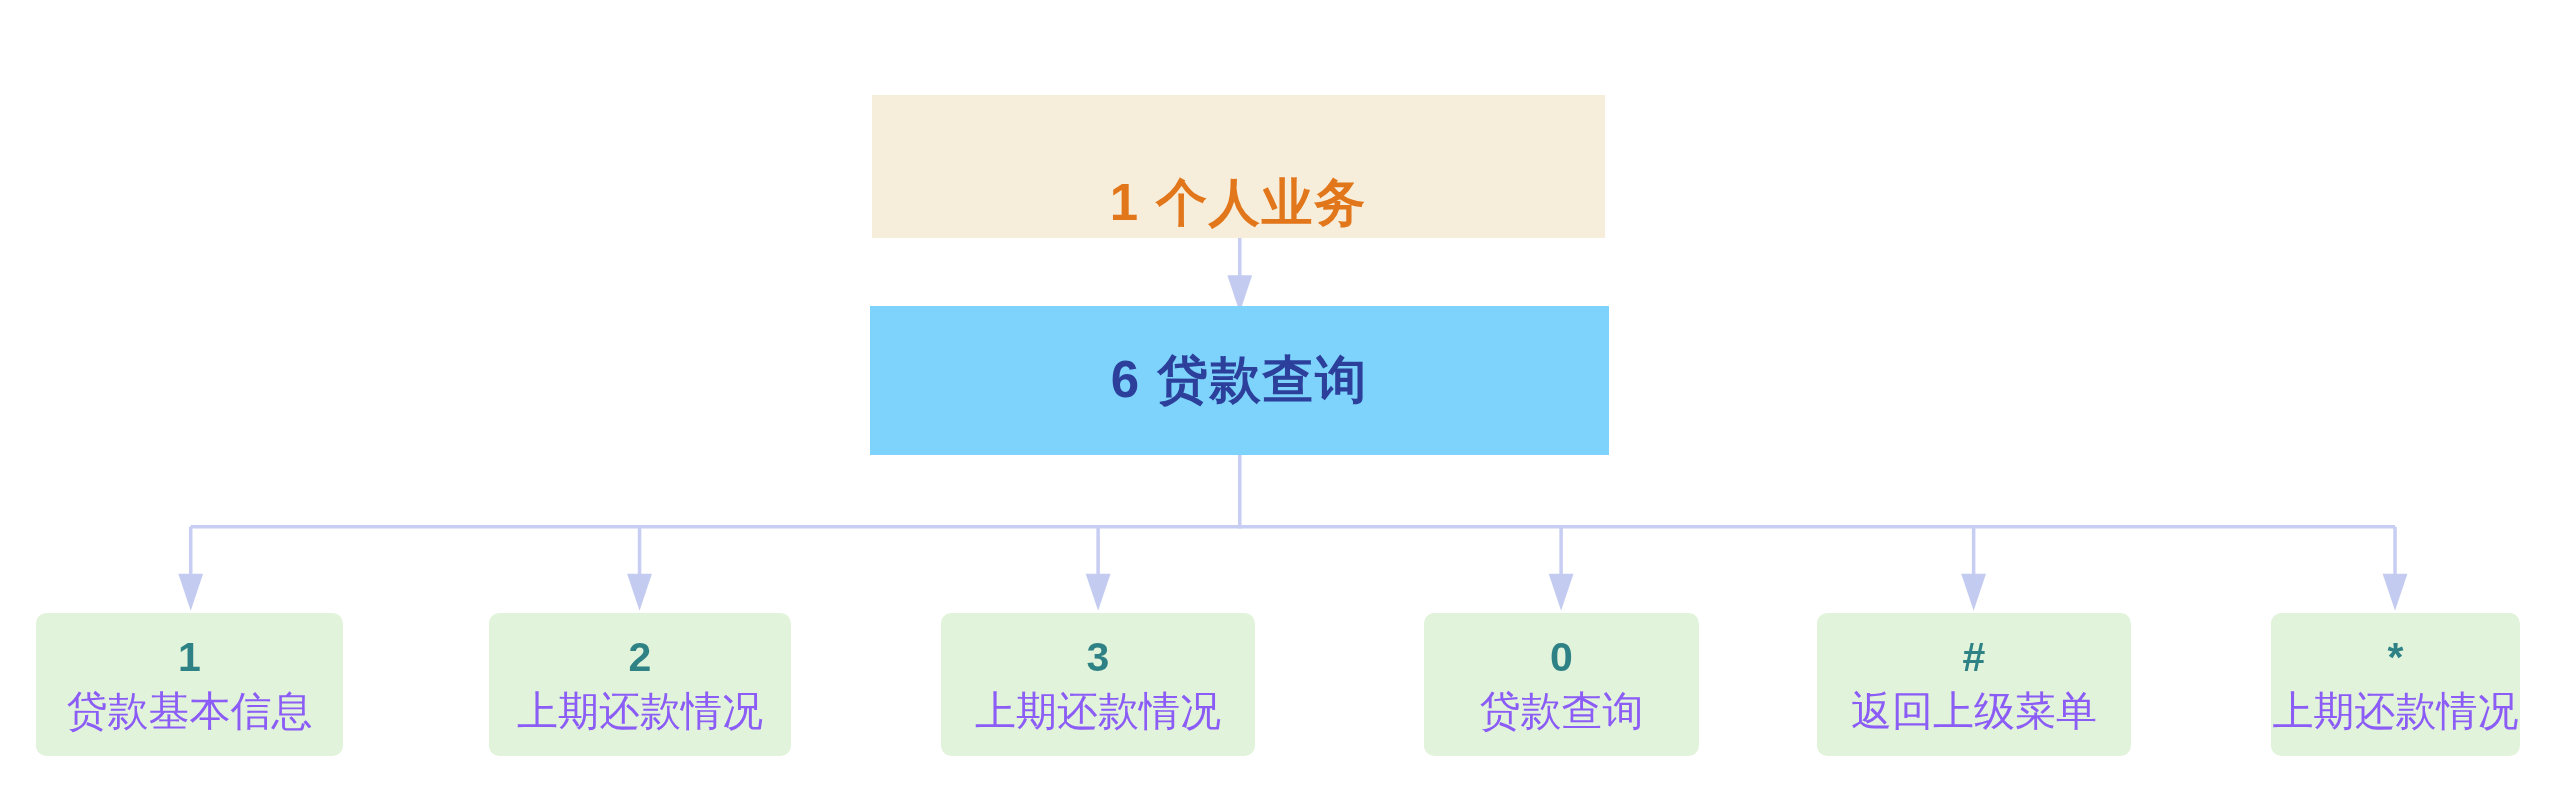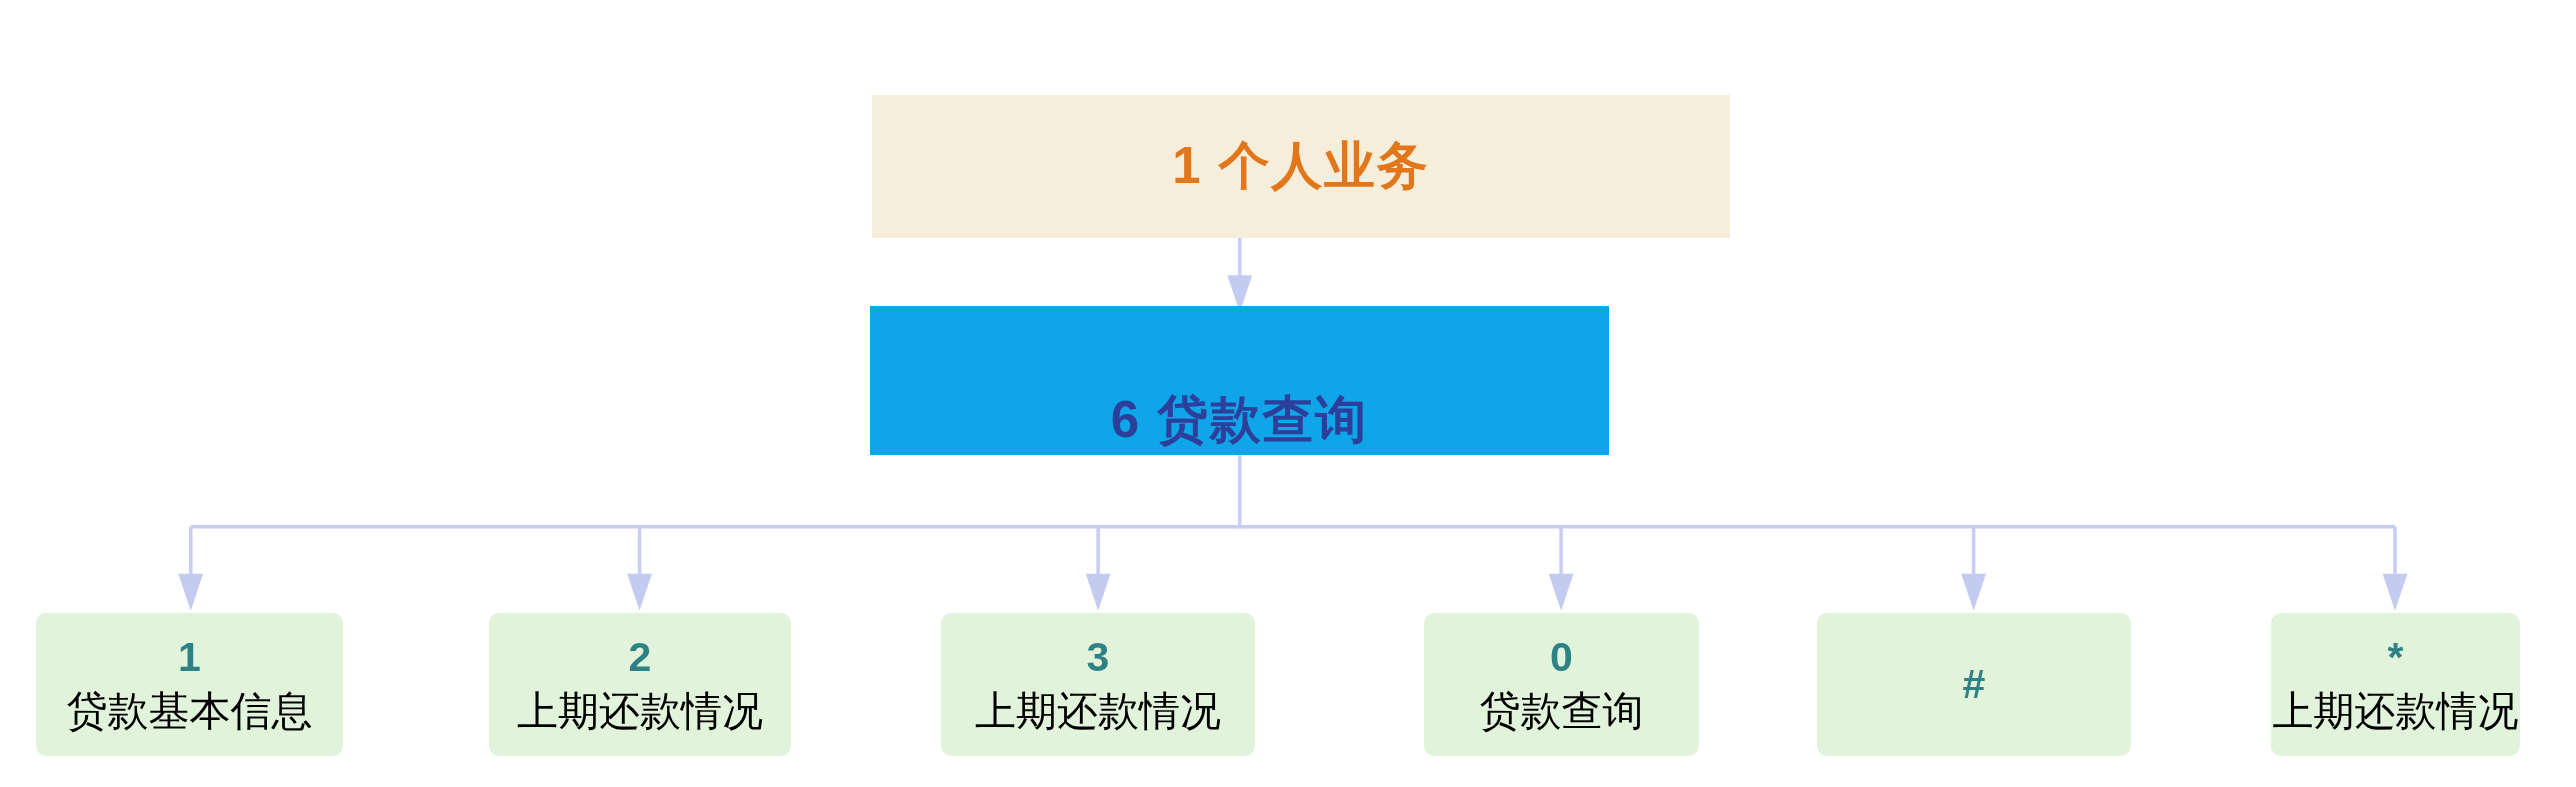--- a/index.html
+++ b/index.html
@@ -29,35 +29,35 @@
     flex-direction: column;
     align-items: center;
     justify-content: center;
     text-align: center;
     z-index: 2;
     box-sizing: border-box;
   }
 
   .node-root {
     left: 872px; top: 95px;
-    width: 858px; height: 143px;
+    width: 733px; height: 143px;
     background: #f6eedb;
+    justify-content: flex-end;
   }
   .node-root .node-title {
     font-size: 51px;
     font-weight: bold;
     color: #e2761b;
     letter-spacing: 1.8px;
   }
 
   .node-submenu {
     left: 870px; top: 306px;
     width: 739px; height: 149px;
-    background: #0ea5e9;
-    justify-content: flex-end;
+    background: #7dd3fc;
   }
   .node-submenu .node-title {
     font-size: 51px;
     font-weight: bold;
     color: #2b3f9b;
     letter-spacing: 1.8px;
   }
 
   .node-option {
     top: 613px;
@@ -68,21 +68,21 @@
     padding: 8.9px 14px;
   }
   .node-option .option-key {
     font-size: 41px;
     font-weight: bold;
     color: #2e8285;
     line-height: 1.05;
   }
   .node-option .option-label {
     font-size: 41px;
-    color: #000000;
+    color: #8b5cf6;
     line-height: 1.05;
     white-space: nowrap;
   }
 
   .opt-0 { left: 36px;   width: 307px; }
   .opt-1 { left: 489px;  width: 302px; }
   .opt-2 { left: 941px; width: 314px; }
   .opt-3 { left: 1424px; width: 275px; }
   .opt-4 { left: 1817px; width: 314px; }
   .opt-5 { left: 2271px; width: 249px; }
@@ -142,20 +142,21 @@
     <div class="option-label">上期还款情况</div>
   </div>
 
   <div class="node node-option opt-3">
     <div class="option-key">0</div>
     <div class="option-label">贷款查询</div>
   </div>
 
   <div class="node node-option opt-4">
     <div class="option-key">#</div>
+    <div class="option-label">返回上级菜单</div>
   </div>
 
   <div class="node node-option opt-5">
     <div class="option-key">*</div>
     <div class="option-label">上期还款情况</div>
   </div>
 
 </div>
 
 

